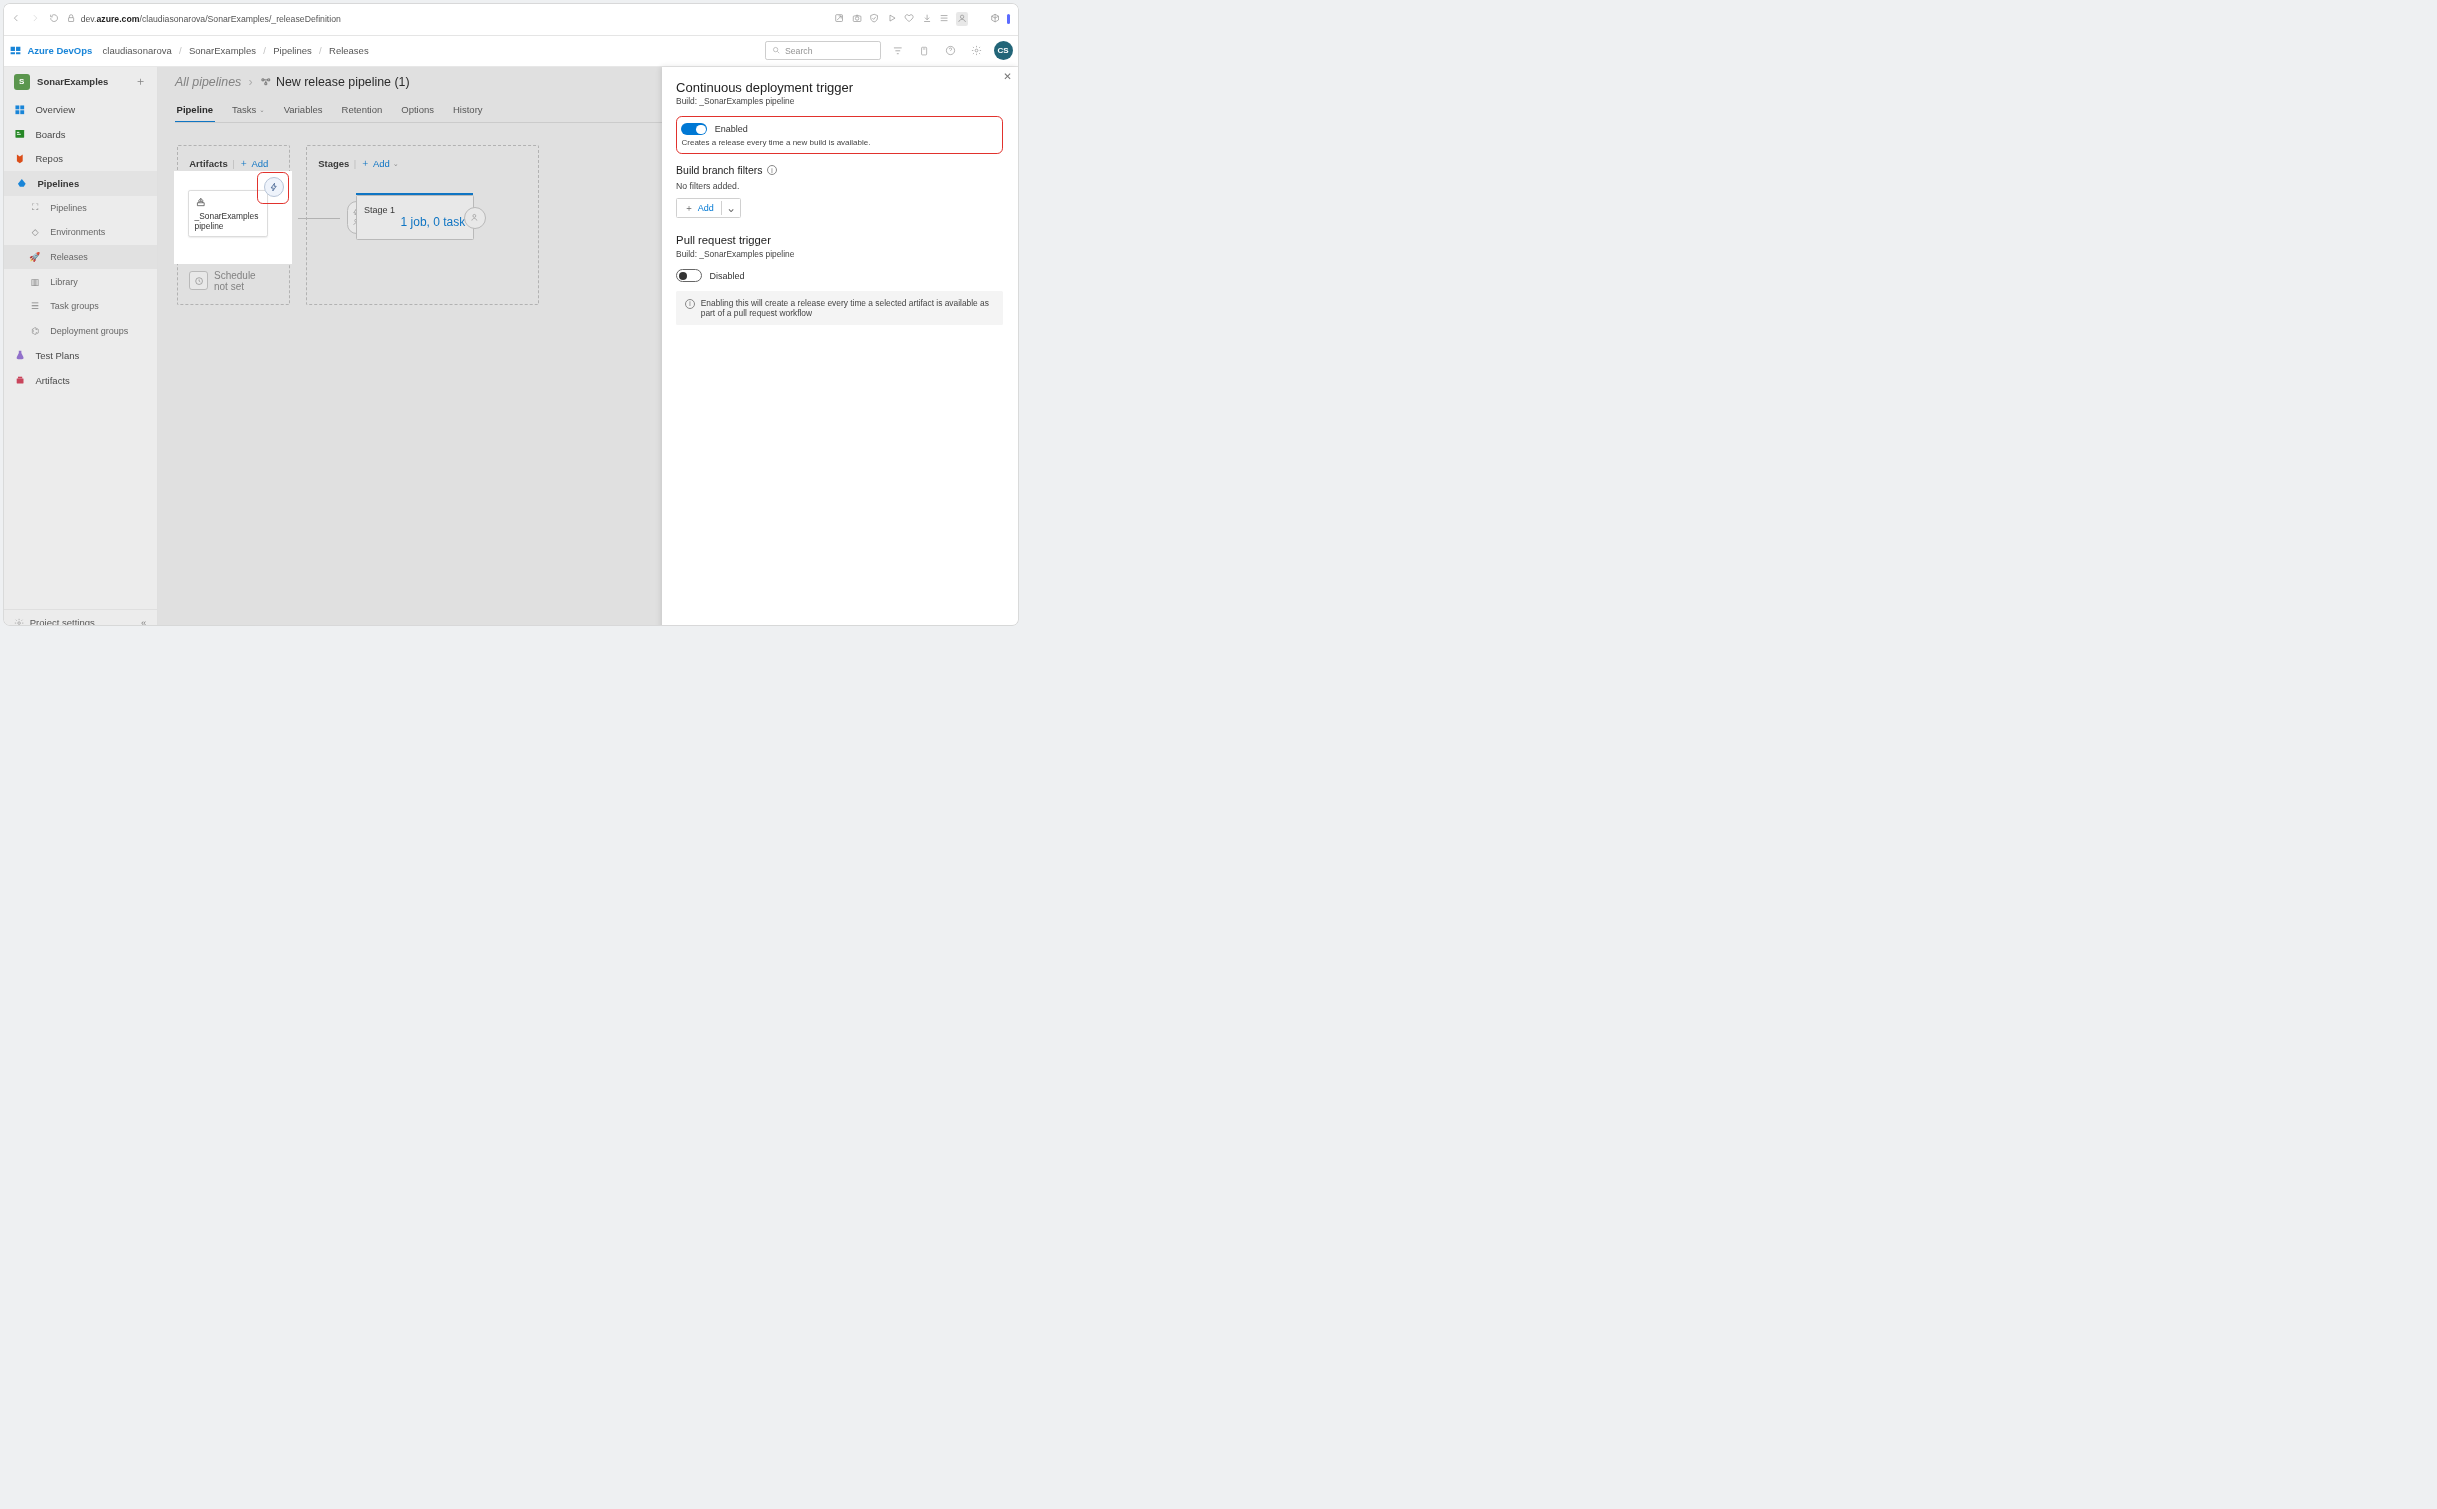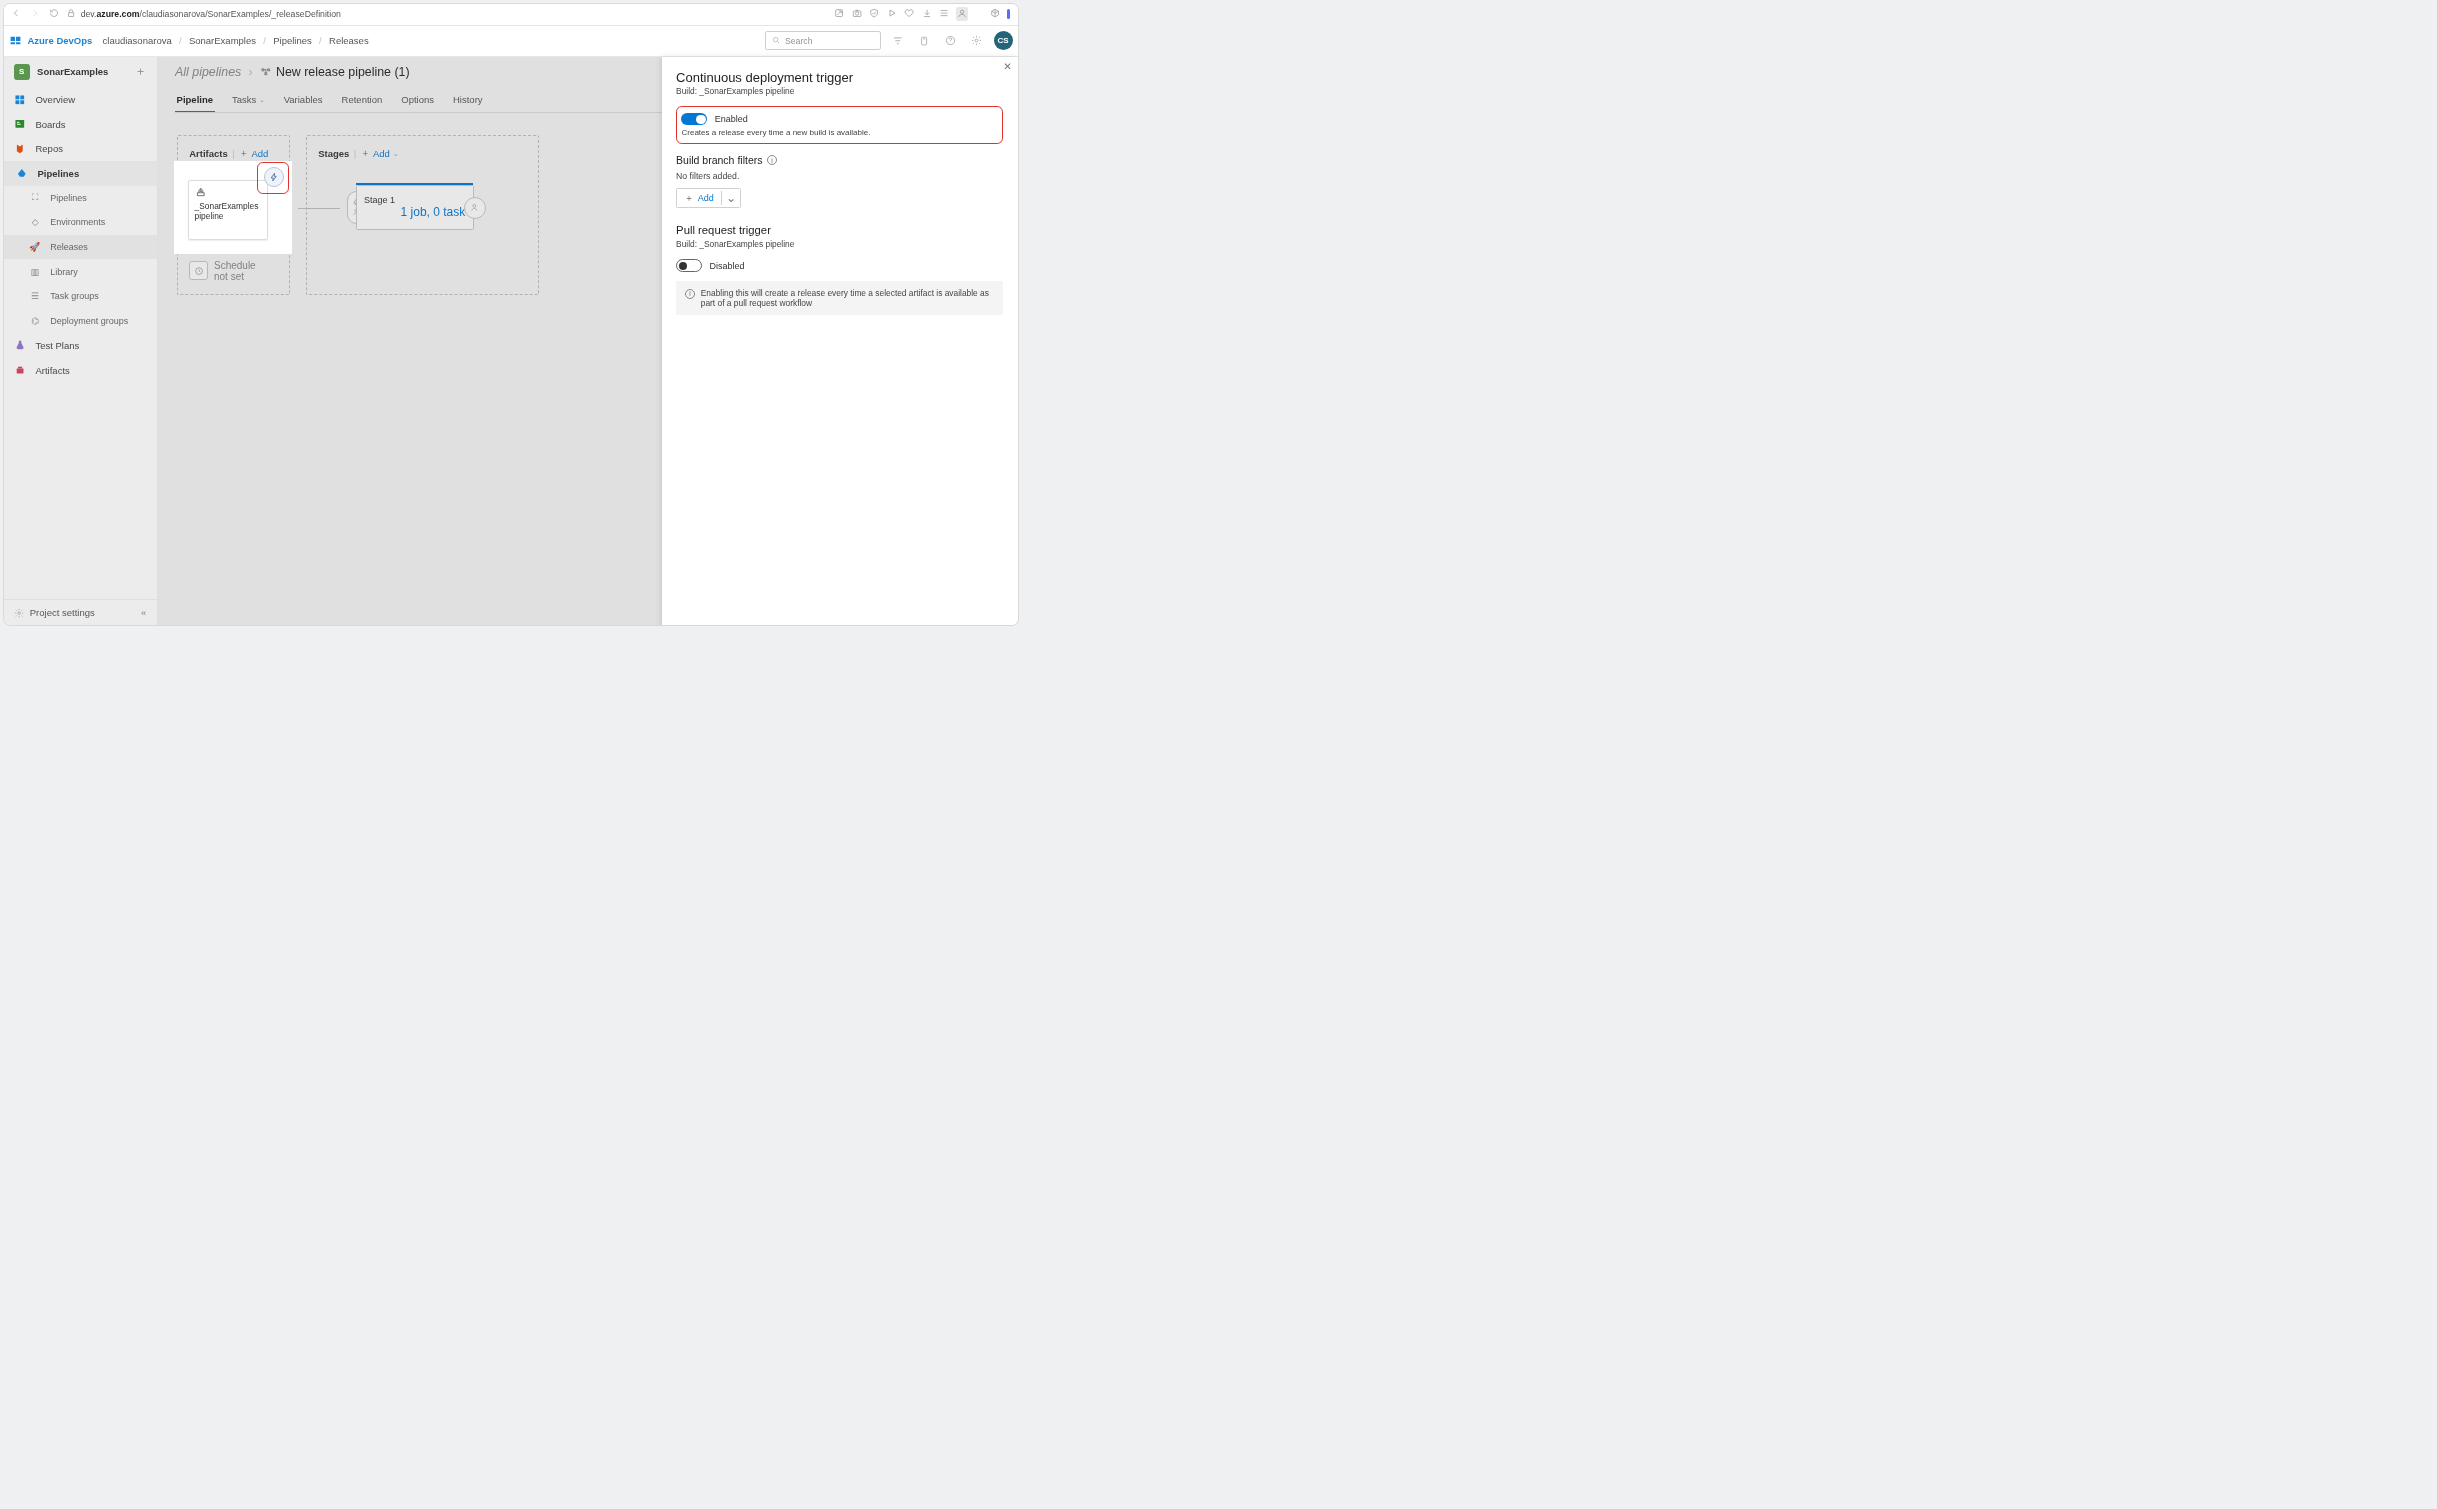--- a/index.html
+++ b/index.html
@@ -14,21 +14,21 @@
     --panel-bg:#ffffff;
     --border:#d9d9d9;
     --muted:#797775;
     --link:#0078d4;
     --pill-bg:#deecf9;
   }
   .frame { width:100%; height:100%; padding:3.6px; }
   .window { width:1014px; height:621px; background:#fff; border-radius:5.8px; overflow:hidden; position:relative; box-shadow:0 0 0 0.7px #d0d0d0; }
 
   
-  .chrome { height:22px; background:#fff; display:flex; align-items:center; padding:0 7.3px; font-size:8.7px; color:#555; border-bottom:0.7px solid #e5e5e5; gap:7.3px;text-align:center;}
+  .chrome { height:32px; background:#fff; display:flex; align-items:center; padding:0 7.3px; font-size:8.7px; color:#555; border-bottom:0.7px solid #e5e5e5; gap:7.3px;text-align:center;}
   .chrome .nav-icons { display:flex; gap:8.7px; align-items:center; color:#888;}
   .chrome .url { flex:1; display:flex; align-items:center; gap:4.4px; color:#555; font-size:8.7px;}
   .chrome .url b { color:#222; font-weight:600;}
   .chrome .right-icons { display:flex; gap:7.3px; align-items:center; color:#888;}
   .ico { width:10.2px; height:10.2px; display:inline-block; }
 
   
   .azure-top { height:31px; display:flex; align-items:center; padding:0 5px; font-size:9.5px; background:#fff; border-bottom:0.7px solid #e5e5e5; position:relative;}
   .azure-logo { display:flex; align-items:center; gap:5.8px; color:var(--azure-blue); font-weight:600;}
   .breadcrumbs { display:flex; align-items:center; gap:7.3px; margin-left:10.2px; color:#444;}
@@ -72,21 +72,21 @@
   .canvas{ padding:22px 19px; display:flex; gap:16px; align-items:flex-start; position:relative;}
   .col-box{ border:0.7px dashed #c0c0c0; border-radius:1.5px; padding:11.6px 11.6px 14.5px; position:relative; }
   .col-box.artifacts{ width:113px; min-height:160px;}
   .col-box.stages{ width:233px; min-height:160px;}
   .col-head{ display:flex; align-items:center; font-size:9.5px; font-weight:600; color:#333; gap:4.4px;}
   .col-head .divider{ color:#ccc; font-weight:400;}
   .col-head .add{ color:var(--link); font-weight:400; display:flex; align-items:center; gap:2.9px; cursor:pointer;}
 
   
   .artifact-spotlight{ position:absolute; left:-3.6px; right:-3.6px; top:25px; height:93px; background:#fff; z-index:7; box-shadow:0 0 0 0 #fff; }
-  .artifact-card{ position:absolute; left:10.2px; top:44px; width:80px; height:60px; background:#fff; border:0.7px solid #dcdcdc; border-radius:2.2px; z-index:8; padding:5.8px; font-size:8.4px; color:#333; box-shadow:0 0.7px 1.5px rgba(0,0,0,.08);}
+  .artifact-card{ position:absolute; left:10.2px; top:44px; width:80px; height:47px; background:#fff; border:0.7px solid #dcdcdc; border-radius:2.2px; z-index:8; padding:5.8px; font-size:8.4px; color:#333; box-shadow:0 0.7px 1.5px rgba(0,0,0,.08);}
   .artifact-card .aicon{ margin-bottom:2.9px; color:#555;}
   .trigger-btn{ position:absolute; right:4.4px; top:31px; width:20.4px; height:20.4px; border-radius:50%; border:0.7px solid #b7c5d8; background:#eef3fb; display:flex; align-items:center; justify-content:center; z-index:9;}
   .trigger-highlight{ position:absolute; right:0px; top:26px; width:32px; height:32px; border:1.8px solid #e1322d; border-radius:5.8px; z-index:10; pointer-events:none;}
 
   .schedule-row{ display:flex; align-items:center; gap:5.8px; font-size:10px; color:#888; position:absolute; bottom:11.6px; left:11.6px;}
   .hex{ width:19px; height:19px; border:0.7px solid #c8c8c8; background:#fff; display:flex; align-items:center; justify-content:center; border-radius:2.9px; transform:rotate(0deg);}
   
   
   .connector{ position:absolute; top:95px; left:140px; width:42px; height:0.7px; background:#c0c0c0; z-index:2;}
 

